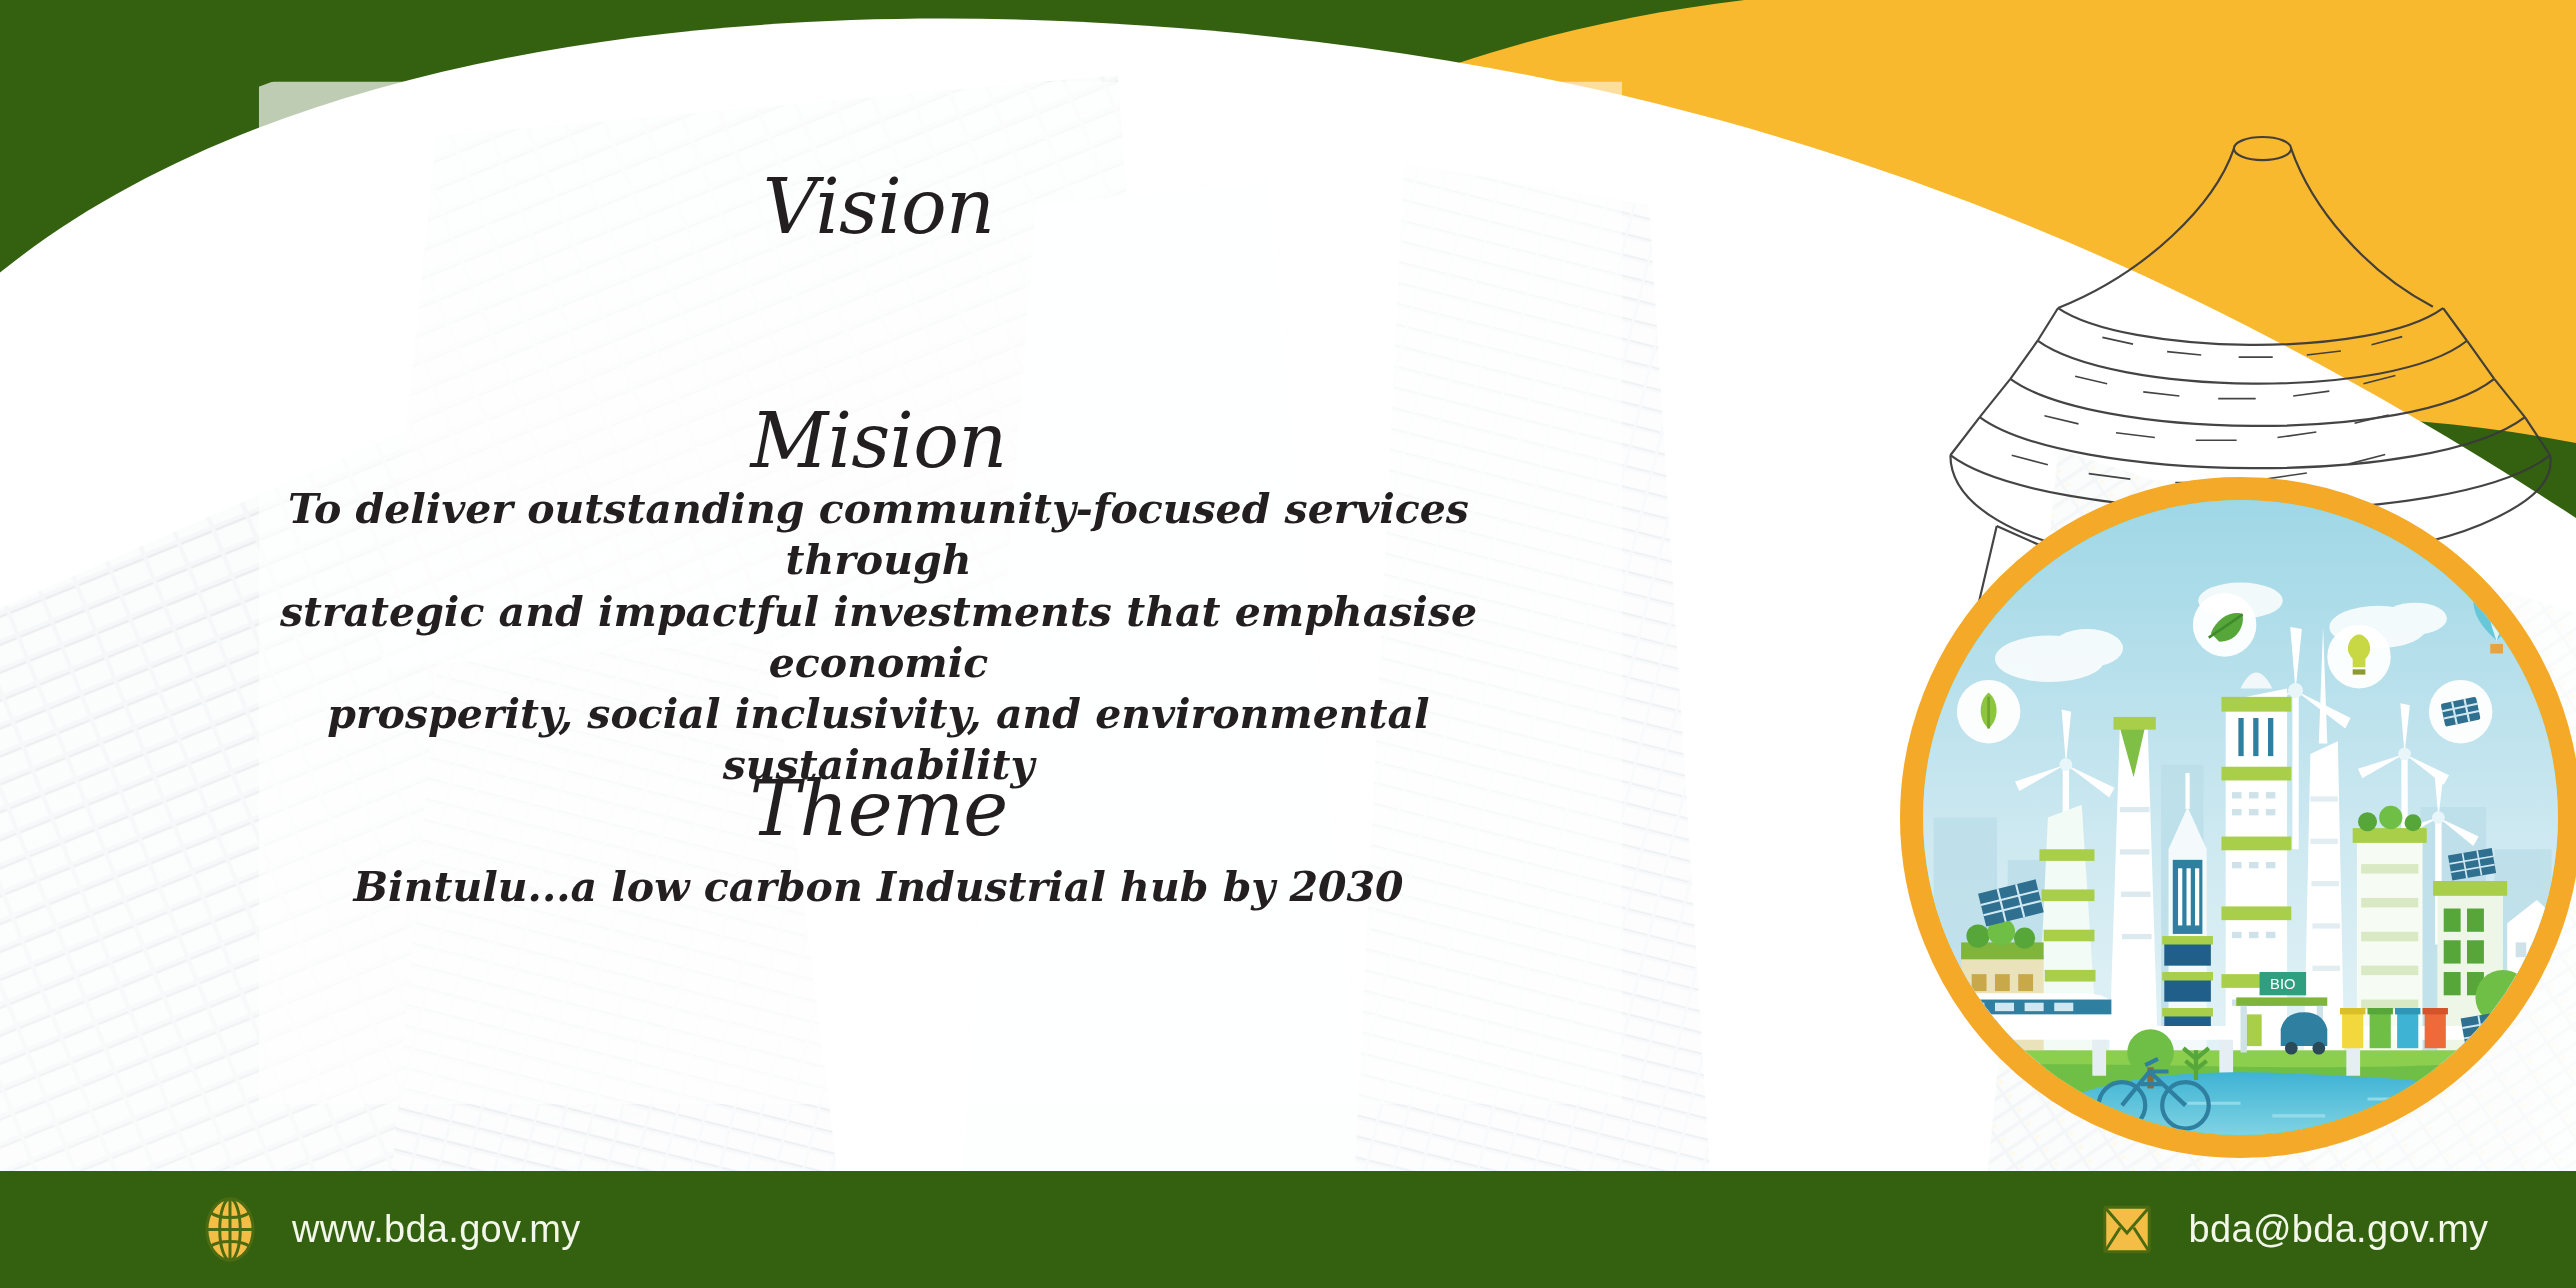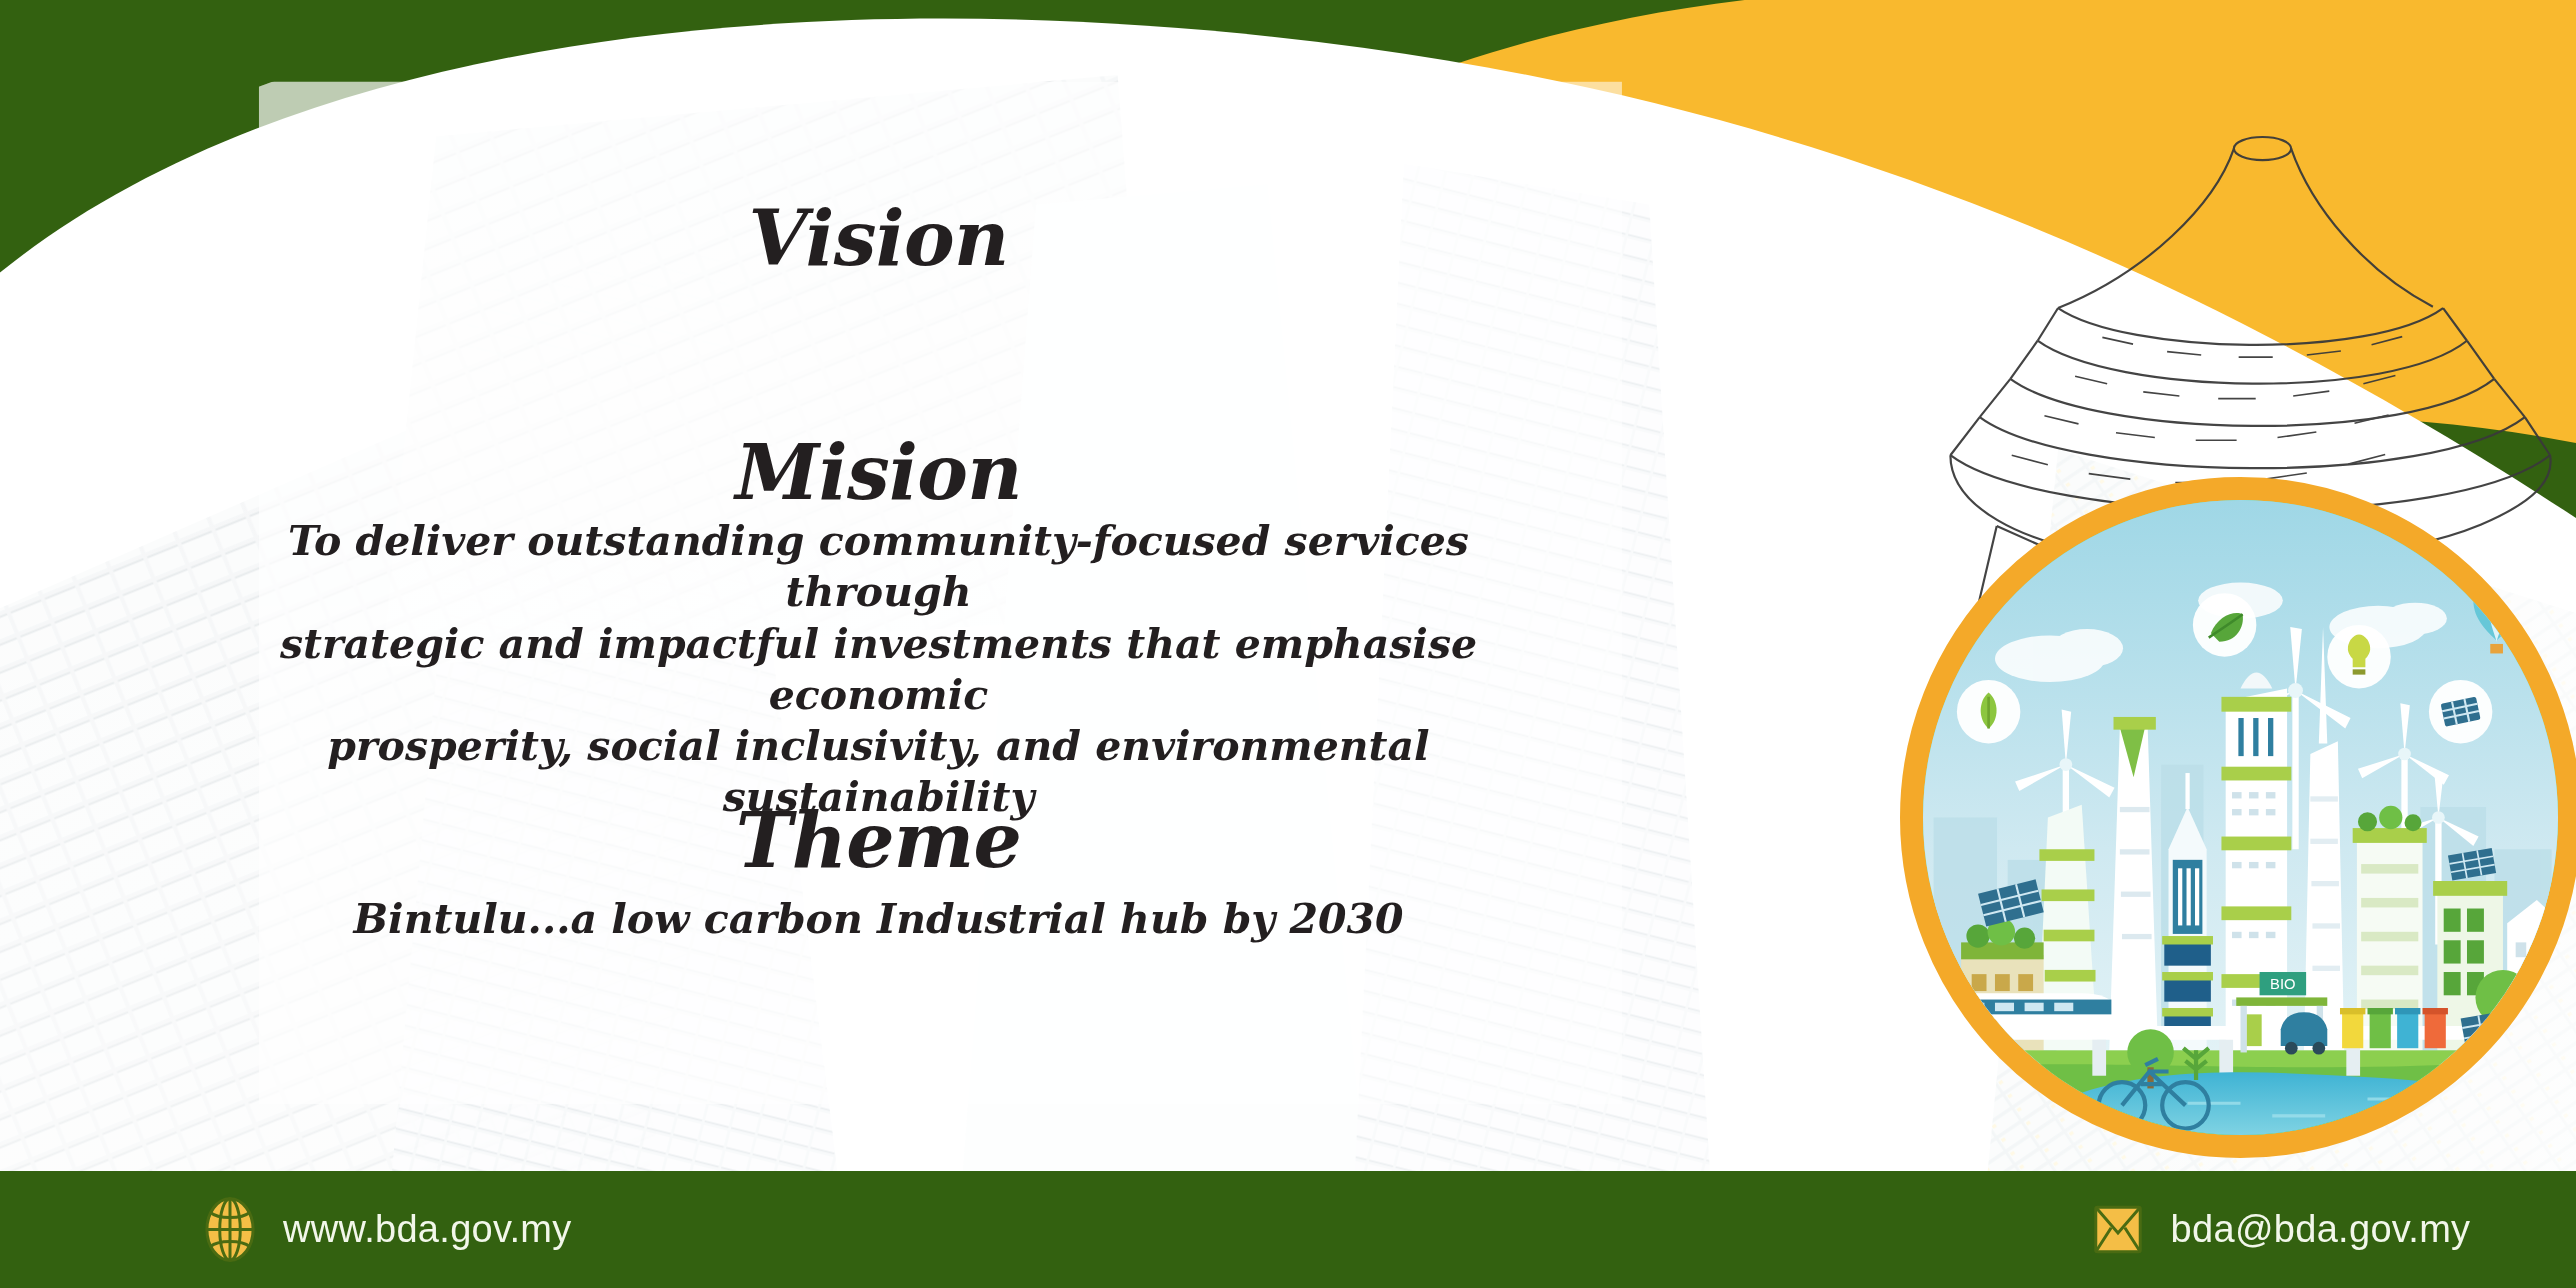--- a/index.html
+++ b/index.html
@@ -29,27 +29,26 @@
   .text-block {
     position:absolute;
     left:204px;
     width:1349px;
     text-align:center;
     color:#231f20;
   }
 
   .heading {
     font-family:"DejaVu Serif", serif;
-    font-weight:bold;
+    font-weight:normal;
     font-style:italic;
     letter-spacing:-0.7px;
     color:#231f20;
     line-height:1;
     text-shadow:0 1.4px 2px rgba(255,255,255,.85);
-    margin-top:32px;
   }
 
   .body-line {
     font-family:"DejaVu Serif", serif;
     font-style:italic;
     font-weight:bold;
     color:#231f20;
     line-height:1.25;
     text-shadow:0 0.7px 1.4px rgba(255,255,255,.85);
   }
@@ -88,21 +87,21 @@
     left:0; bottom:0;
     width:2576px; height:117px;
     background:#336110;
     z-index:30;
     display:flex;
     align-items:center;
   }
   .contact-item {
     display:flex;
     align-items:center;
-    gap:27px;
+    gap:36px;
   }
   #contact-web   { margin-left:204px; }
   #contact-mail  { margin-left:1520px; }
   .contact-text {
     color:#f2f7ea;
     font-size:38px;
     font-family:"Liberation Sans", sans-serif;
     letter-spacing:0.3px;
     white-space:nowrap;
   }

